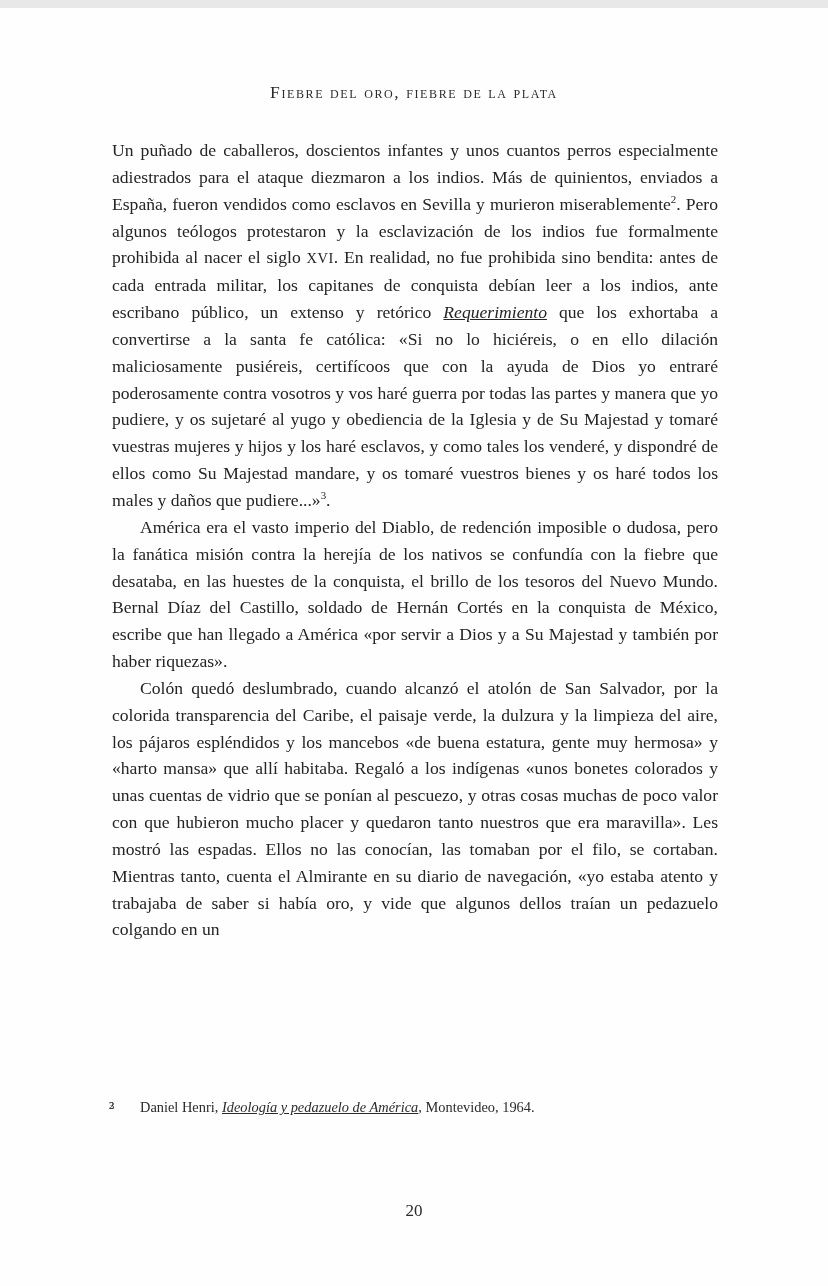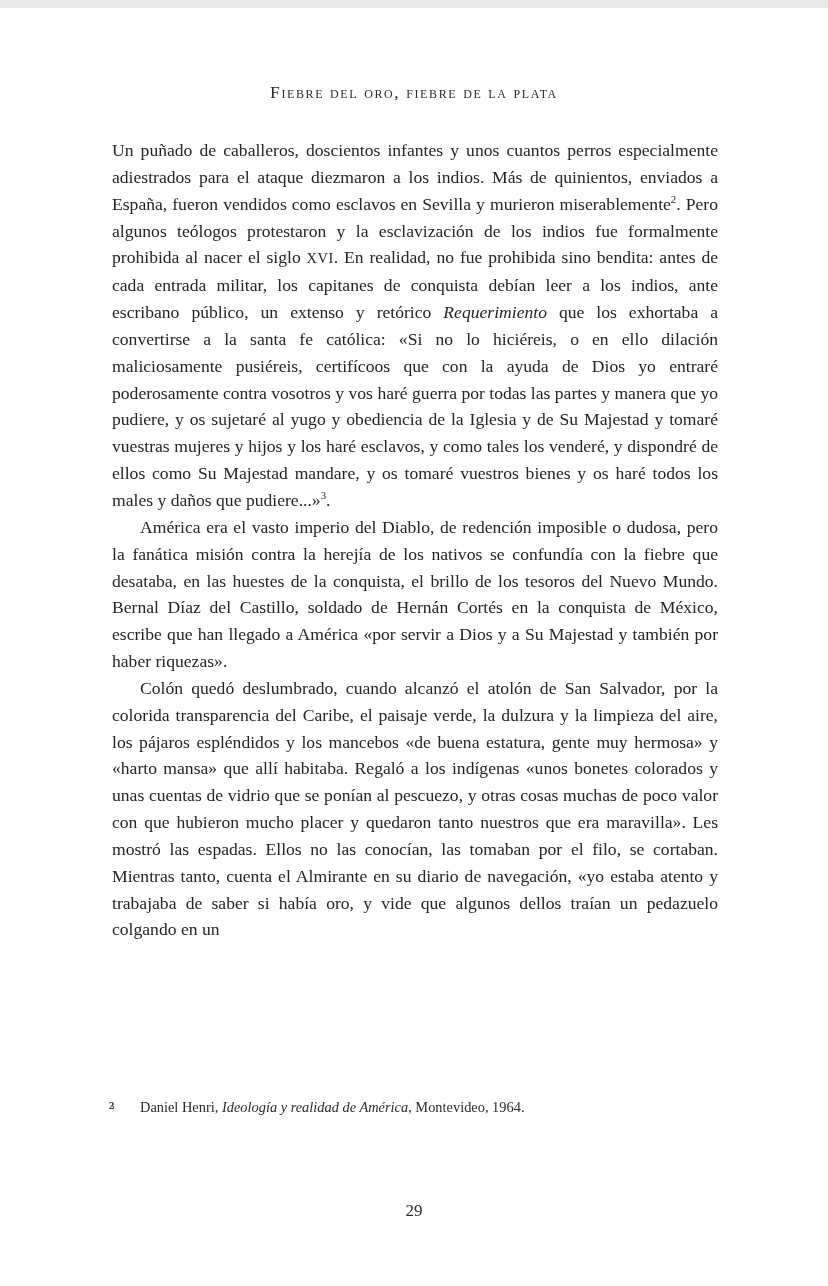--- a/index.html
+++ b/index.html
@@ -30,21 +30,21 @@
     top: 129px;
     left: 112px;
     width: 606px;
     font-size: 17.6px;
     line-height: 26.85px;
     text-align: justify;
     hyphens: auto;
   }
   .para { margin: 0; }
   .para.indent { text-indent: 28px; }
-  .seg-italic { font-style: italic; }
+  .seg-italic { font-style: italic; text-decoration: underline; }
   .seg-sup {
     font-size: 0.62em;
     vertical-align: super;
     line-height: 0;
   }
   .seg-sc {
     font-size: 0.82em;
     letter-spacing: 0.5px;
   }
   .footnotes {
@@ -89,19 +89,19 @@
     <p class="para indent"><span>América era el vasto imperio del Diablo, de redención imposible o dudosa, pero la fanática misión contra la herejía de los nativos se confundía con la fiebre que desataba, en las huestes de la conquista, el brillo de los tesoros del Nuevo Mundo. Bernal Díaz del Castillo, soldado de Hernán Cortés en la conquista de México, escribe que han llegado a América «por servir a Dios y a Su Majestad y también por haber riquezas».</span></p>
     <p class="para indent"><span>Colón quedó deslumbrado, cuando alcanzó el atolón de San Salvador, por la colorida transparencia del Caribe, el paisaje verde, la dulzura y la limpieza del aire, los pájaros espléndidos y los mancebos «de buena estatura, gente muy hermosa» y «harto mansa» que allí habitaba. Regaló a los indígenas «unos bonetes colorados y unas cuentas de vidrio que se ponían al pescuezo, y otras cosas muchas de poco valor con que hubieron mucho placer y quedaron tanto nuestros que era maravilla». Les mostró las espadas. Ellos no las conocían, las tomaban por el filo, se cortaban. Mientras tanto, cuenta el Almirante en su diario de navegación, «yo estaba atento y trabajaba de saber si había oro, y vide que algunos dellos traían un pedazuelo colgando en un</span></p>
   </div>
 
   <div class="footnotes">
     <div class="footnote">
       <span class="fn-marker">2</span>
     </div>
     <div class="footnote">
       <span class="fn-marker">3</span>
-      <span class="fn-text"><span>Daniel Henri, </span><span class="seg-italic">Ideología y realidad de América</span><span>, Montevideo, 1964.</span></span>
+      <span class="fn-text"><span>Daniel Henri, </span><span class="seg-italic">Ideología y pedazuelo de América</span><span>, Montevideo, 1964.</span></span>
     </div>
   </div>
 
-  <div class="page-number">29</div>
+  <div class="page-number">20</div>
 
 </div>
 
 </body></html>

